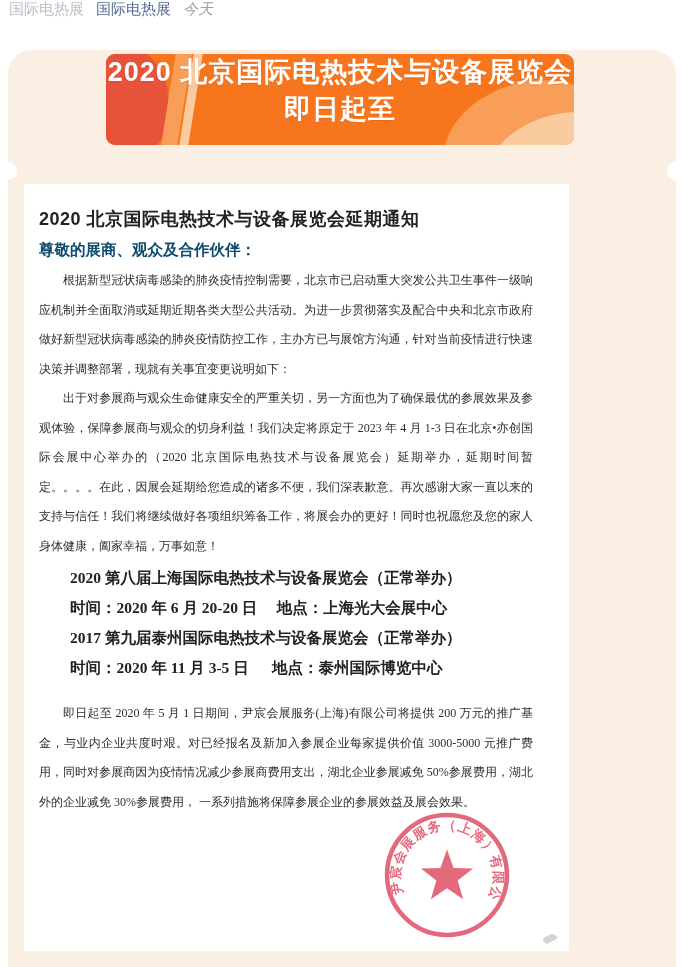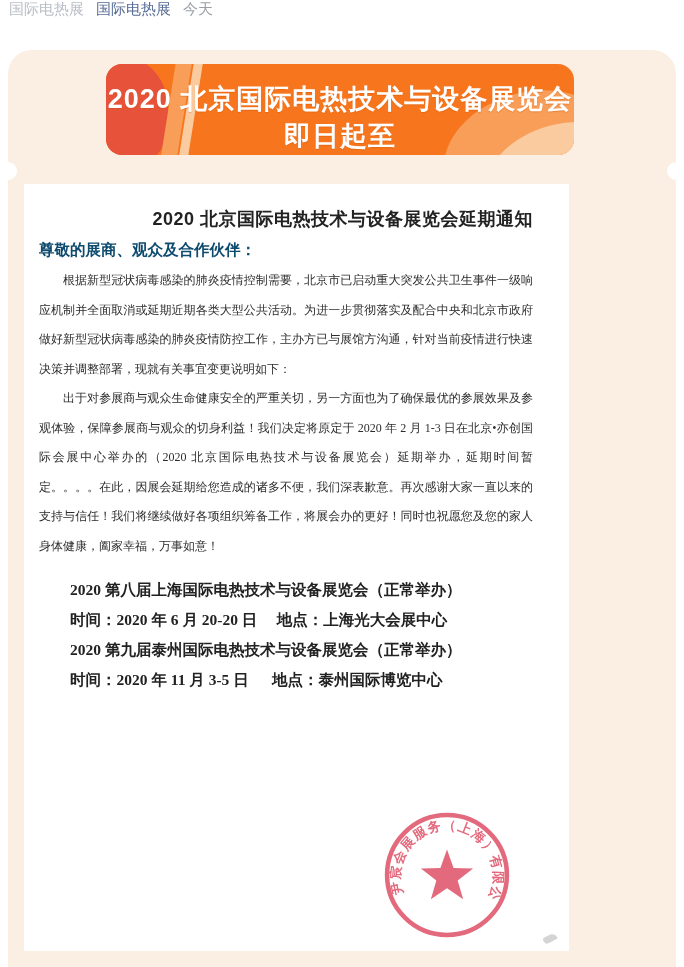--- a/index.html
+++ b/index.html
@@ -7,34 +7,34 @@
     width:684px;height:967px;position:relative;background:#ffffff;
     font-family:"Liberation Sans", sans-serif;overflow:hidden;
   }
   
   .meta-header{
     position:absolute;left:9px;top:0px;width:660px;
     font-size:15px;line-height:18px;display:flex;gap:12px;align-items:baseline;
   }
   .meta-ghost{color:#b9bdc5;}
   .meta-account{color:#576b95;font-weight:500;}
-  .meta-time{color:#9aa0a6;}
+  .meta-time{color:#9aa0a6;font-style:italic;}
   
   .peach{
     position:absolute;left:8px;top:50px;width:668px;height:917px;
     background:#fbeee2;border-radius:24px 24px 0 0;
   }
   .notch{position:absolute;width:18px;height:18px;background:#ffffff;border-radius:50%;top:112px;}
   .notch.left{left:-9px;}
   .notch.right{right:-9px;}
   
   .banner{
-    position:absolute;left:98px;top:14px;width:468px;height:91px;
-    background:#f7761d;border-radius:16px;overflow:hidden;
-    display:flex;flex-direction:column;justify-content:flex-end;align-items:center;
+    position:absolute;left:98px;top:4px;width:468px;height:91px;
+    background:#f7761d;border-radius:9px;overflow:hidden;
+    display:flex;flex-direction:column;justify-content:flex-start;align-items:center;
   }
   .b-red{
     position:absolute;left:-16px;top:-10px;width:78px;height:115px;
     background:#e7523b;border-radius:0 55px 40px 0;transform:rotate(4deg);
   }
   .b-stripe1{
     position:absolute;left:62px;top:-14px;width:16px;height:125px;
     background:#f99e58;transform:rotate(9deg);
   }
   .b-stripe2{
@@ -56,34 +56,34 @@
   }
   
   .doc-card{
     position:absolute;left:16px;top:134px;width:545px;height:767px;
     background:#ffffff;color:#2d2d2d;
     padding:0;box-sizing:border-box;
   }
   .doc-inner{padding:0 36px 0 15px;}
   .doc-title{
     margin-top:22px;font-size:18px;line-height:26px;font-weight:bold;
-    text-align:right;color:#222;font-family:"Liberation Sans",sans-serif;letter-spacing:.5px;
+    text-align:left;color:#222;font-family:"Liberation Sans",sans-serif;letter-spacing:.5px;
   }
   .doc-salutation{
     margin-top:7px;font-size:15.5px;line-height:22px;font-weight:bold;color:#0c4a6e;
     font-family:"Liberation Sans",sans-serif;
   }
   .doc-p{
     margin:0;font-size:12px;line-height:29.5px;text-align:justify;
     text-indent:2em;font-family:"Liberation Serif","DejaVu Serif",serif;
     color:#2d2d2d;
   }
   .doc-p.first{margin-top:5px;}
   .doc-p.support{margin-top:16px;}
-  .event-block{margin-top:14px;}
+  .event-block{margin-top:2px;}
   .event-line{
     font-size:15.5px;line-height:30px;font-weight:bold;text-indent:2em;
     font-family:"Liberation Serif","DejaVu Serif",serif;color:#222;
     white-space:pre-wrap;
   }
   
   .seal{
     position:absolute;left:358px;top:626px;width:130px;height:130px;
     opacity:.85;mix-blend-mode:multiply;pointer-events:none;
   }
@@ -116,27 +116,28 @@
       <div>2020 北京国际电热技术与设备展览会</div>
       <div>即日起至</div>
     </div>
   </div>
 
   <div class="doc-card">
     <div class="doc-inner">
       <div class="doc-title">2020 北京国际电热技术与设备展览会延期通知</div>
       <div class="doc-salutation">尊敬的展商、观众及合作伙伴：</div>
       <p class="doc-p first">根据新型冠状病毒感染的肺炎疫情控制需要，北京市已启动重大突发公共卫生事件一级响应机制并全面取消或延期近期各类大型公共活动。为进一步贯彻落实及配合中央和北京市政府做好新型冠状病毒感染的肺炎疫情防控工作，主办方已与展馆方沟通，针对当前疫情进行快速决策并调整部署，现就有关事宜变更说明如下：</p>
-      <p class="doc-p">出于对参展商与观众生命健康安全的严重关切，另一方面也为了确保最优的参展效果及参观体验，保障参展商与观众的切身利益！我们决定将原定于 2020 年 2 月 1-3 日在北京•亦创国际会展中心举办的（2020 北京国际电热技术与设备展览会）延期举办，延期时间暂定。。。。在此，因展会延期给您造成的诸多不便，我们深表歉意。再次感谢大家一直以来的支持与信任！我们将继续做好各项组织筹备工作，将展会办的更好！同时也祝愿您及您的家人身体健康，阖家幸福，万事如意！</p>
+      <p class="doc-p">出于对参展商与观众生命健康安全的严重关切，另一方面也为了确保最优的参展效果及参观体验，保障参展商与观众的切身利益！我们决定将原定于 2023 年 4 月 1-3 日在北京•亦创国际会展中心举办的（2020 北京国际电热技术与设备展览会）延期举办，延期时间暂定。。。。在此，因展会延期给您造成的诸多不便，我们深表歉意。再次感谢大家一直以来的支持与信任！我们将继续做好各项组织筹备工作，将展会办的更好！同时也祝愿您及您的家人身体健康，阖家幸福，万事如意！</p>
       <div class="event-block">
         <div class="event-line">2020 第八届上海国际电热技术与设备展览会（正常举办）</div>
         <div class="event-line">时间：2020 年 6 月 20-20 日     地点：上海光大会展中心</div>
-        <div class="event-line">2020 第九届泰州国际电热技术与设备展览会（正常举办）</div>
+        <div class="event-line">2017 第九届泰州国际电热技术与设备展览会（正常举办）</div>
         <div class="event-line">时间：2020 年 11 月 3-5 日      地点：泰州国际博览中心</div>
       </div>
+      <p class="doc-p support">即日起至 2020 年 5 月 1 日期间，尹宸会展服务(上海)有限公司将提供 200 万元的推广基金，与业内企业共度时艰。对已经报名及新加入参展企业每家提供价值 3000-5000 元推广费用，同时对参展商因为疫情情况减少参展商费用支出，湖北企业参展减免 50%参展费用，湖北外的企业减免 30%参展费用， 一系列措施将保障参展企业的参展效益及展会效果。</p>
 
     </div>
 
     <svg class="seal" viewBox="0 0 128 128" xmlns="http://www.w3.org/2000/svg">
       <circle cx="64" cy="64" r="59" fill="none" stroke="#de4f66" stroke-width="4.5"></circle>
       <polygon points="64,39 70.5,57.1 89.7,57.7 74.5,69.4 79.9,87.8 64,77 48.1,87.8 53.5,69.4 38.3,57.7 57.5,57.1" fill="#de4f66"></polygon>
       <defs>
         <path id="sealArc" d="M 22,84 A 46,46 0 1 1 106,84" fill="none"></path>
       </defs>
       <text font-size="13" fill="#de4f66" letter-spacing="1.2" font-family="Liberation Sans, sans-serif" font-weight="bold">

